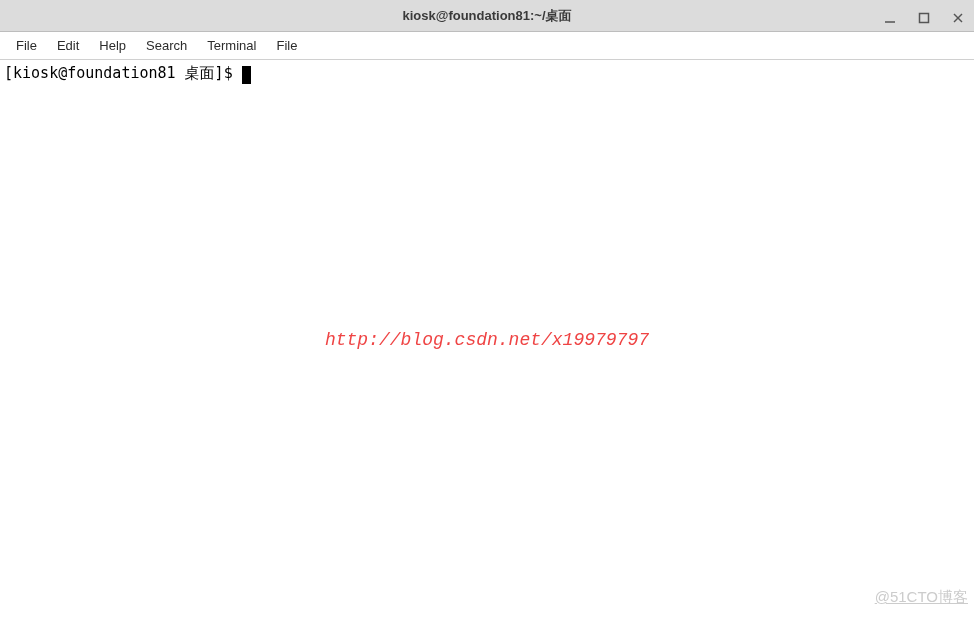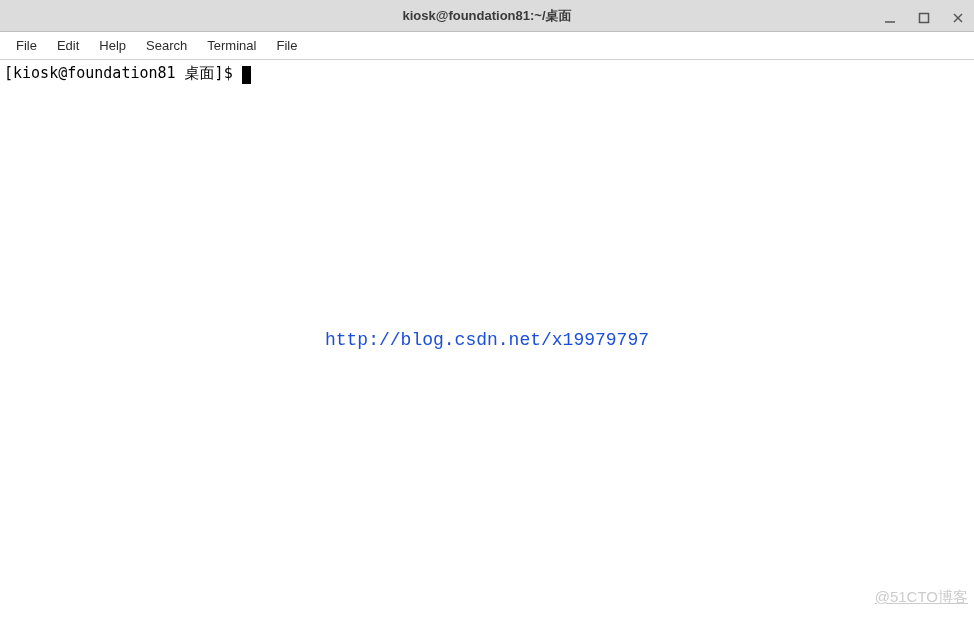--- a/index.html
+++ b/index.html
@@ -84,25 +84,26 @@
       height: 18px;
       background: #000;
       vertical-align: text-bottom;
       margin-bottom: -2px;
     }
     .watermark-center {
       position: absolute;
       top: 50%;
       left: 50%;
       transform: translate(-50%, -50%);
-      color: #1d4ed8;
+      color: #ef4444;
       font-family: "SimSun", "Courier New", monospace;
       font-size: 18px;
       pointer-events: none;
       white-space: nowrap;
+      font-style: italic;
     }
     .watermark-corner {
       position: absolute;
       bottom: 16px;
       right: 6px;
       color: #cccccc;
       font-size: 15px;
       pointer-events: none;
       text-decoration: underline;
     }

